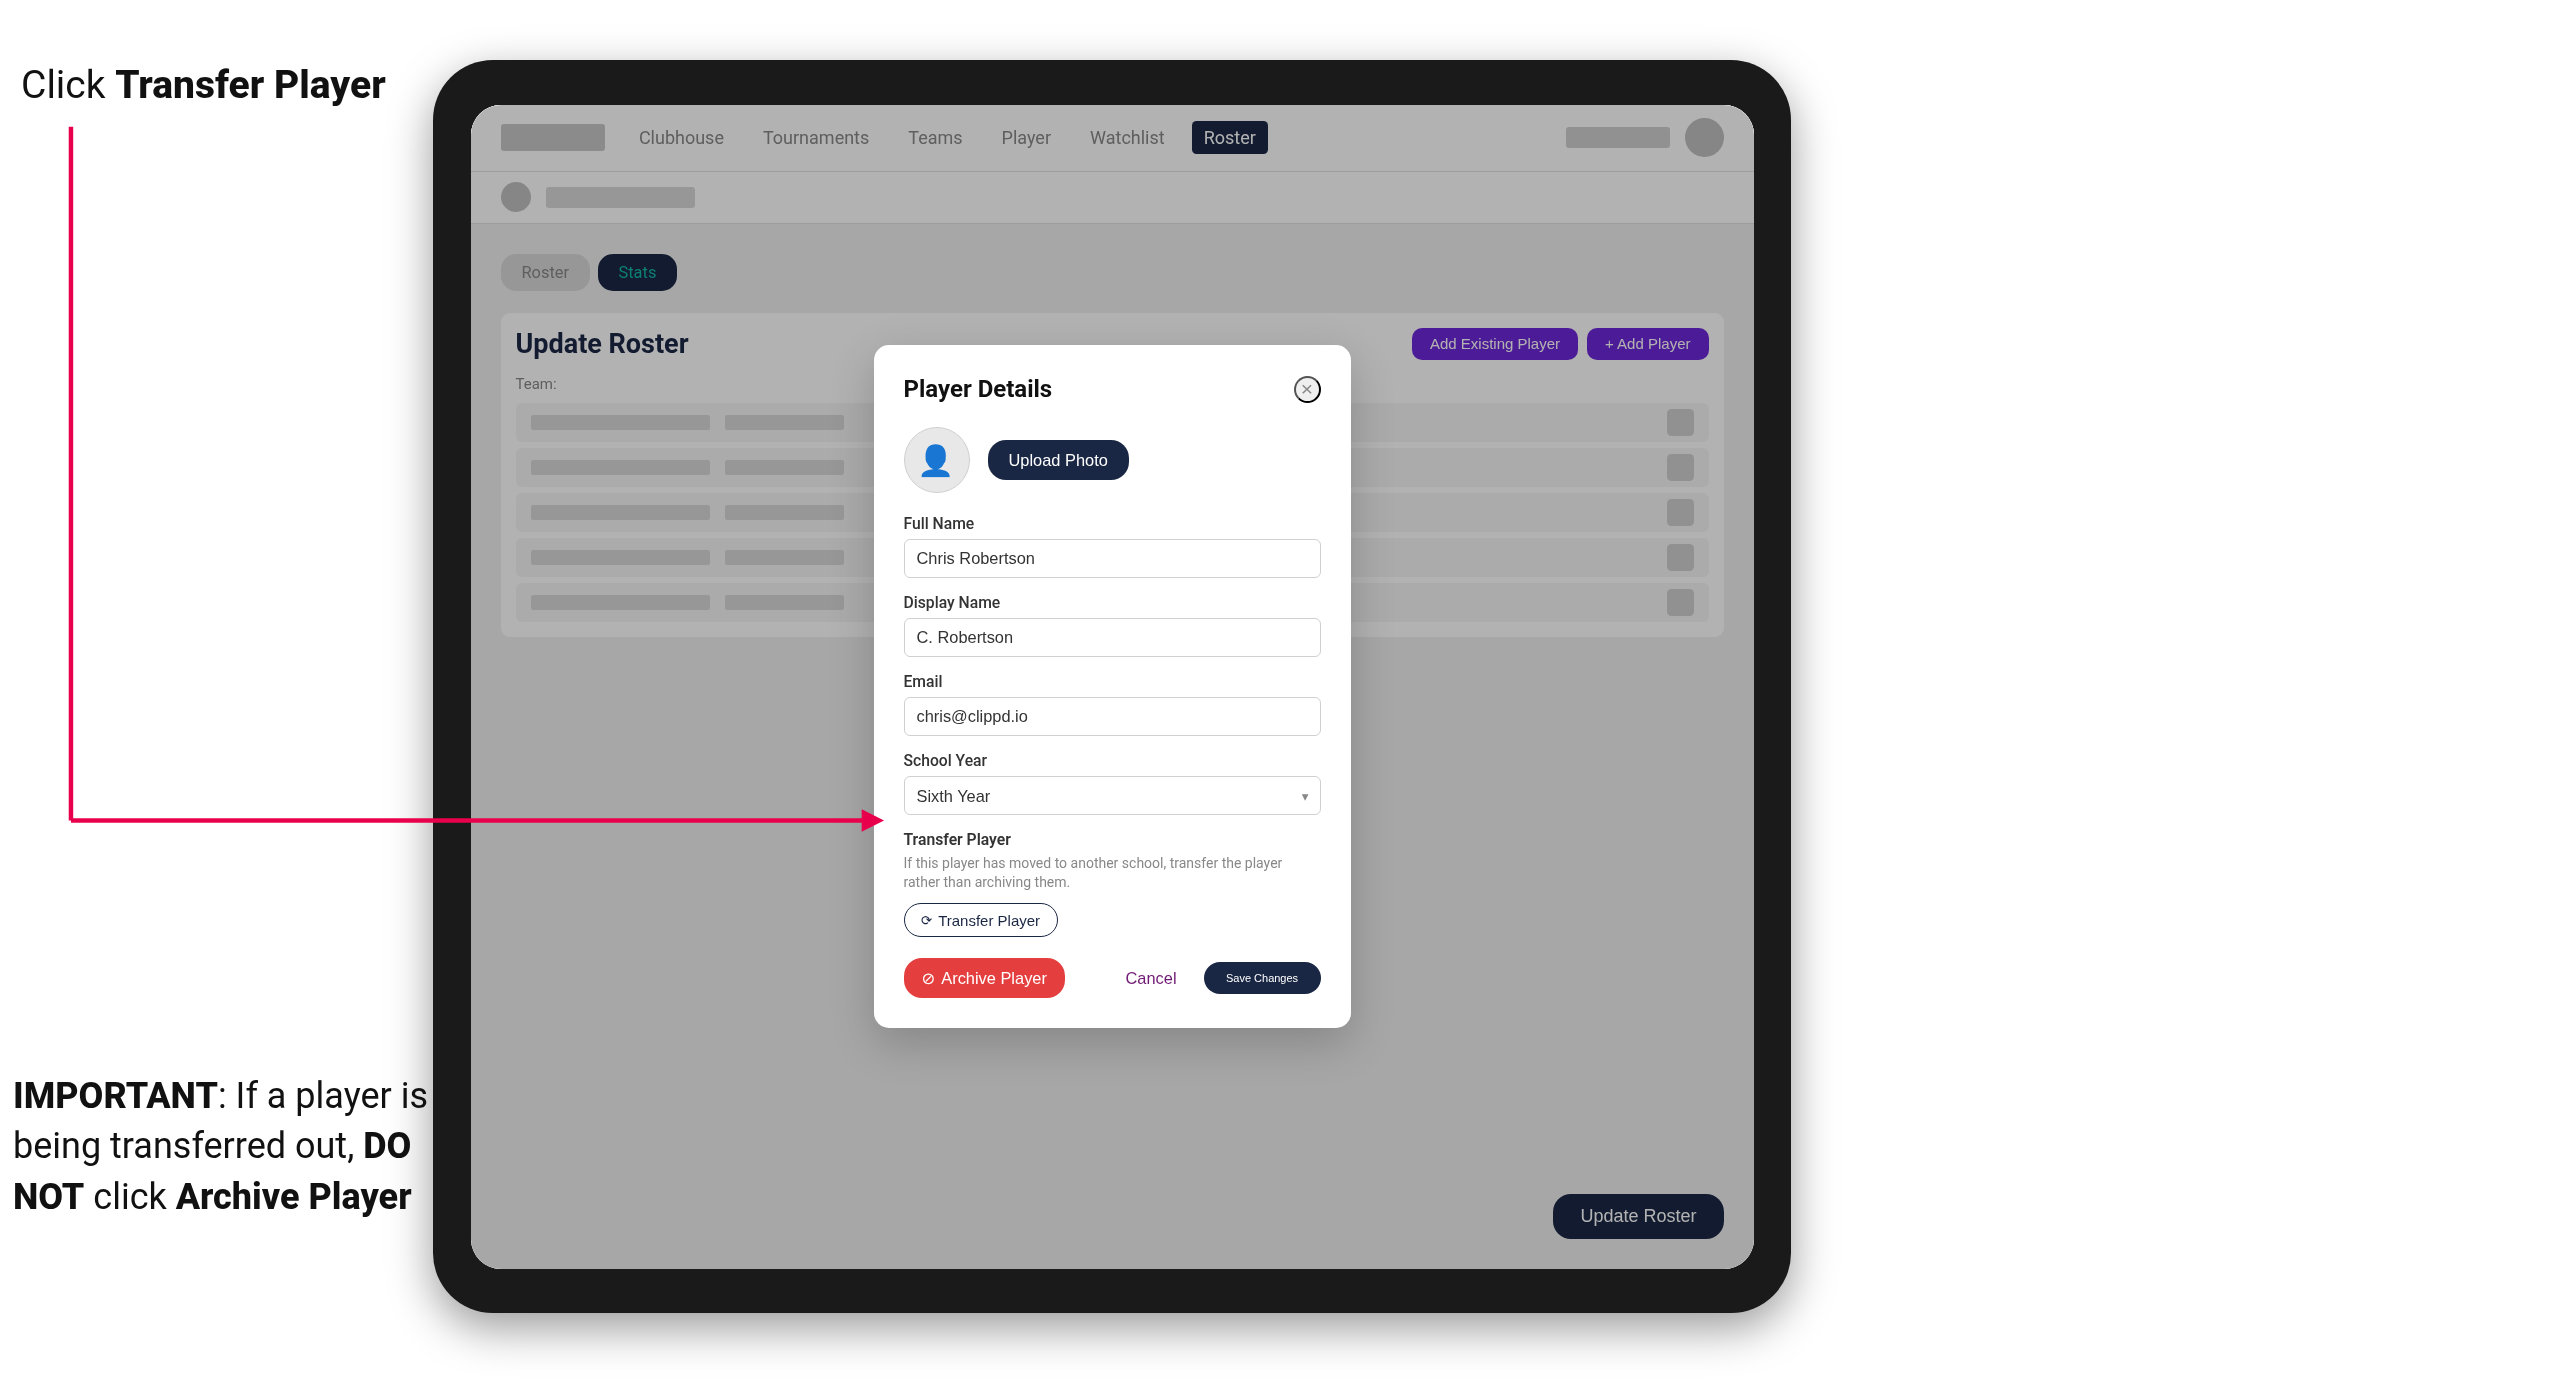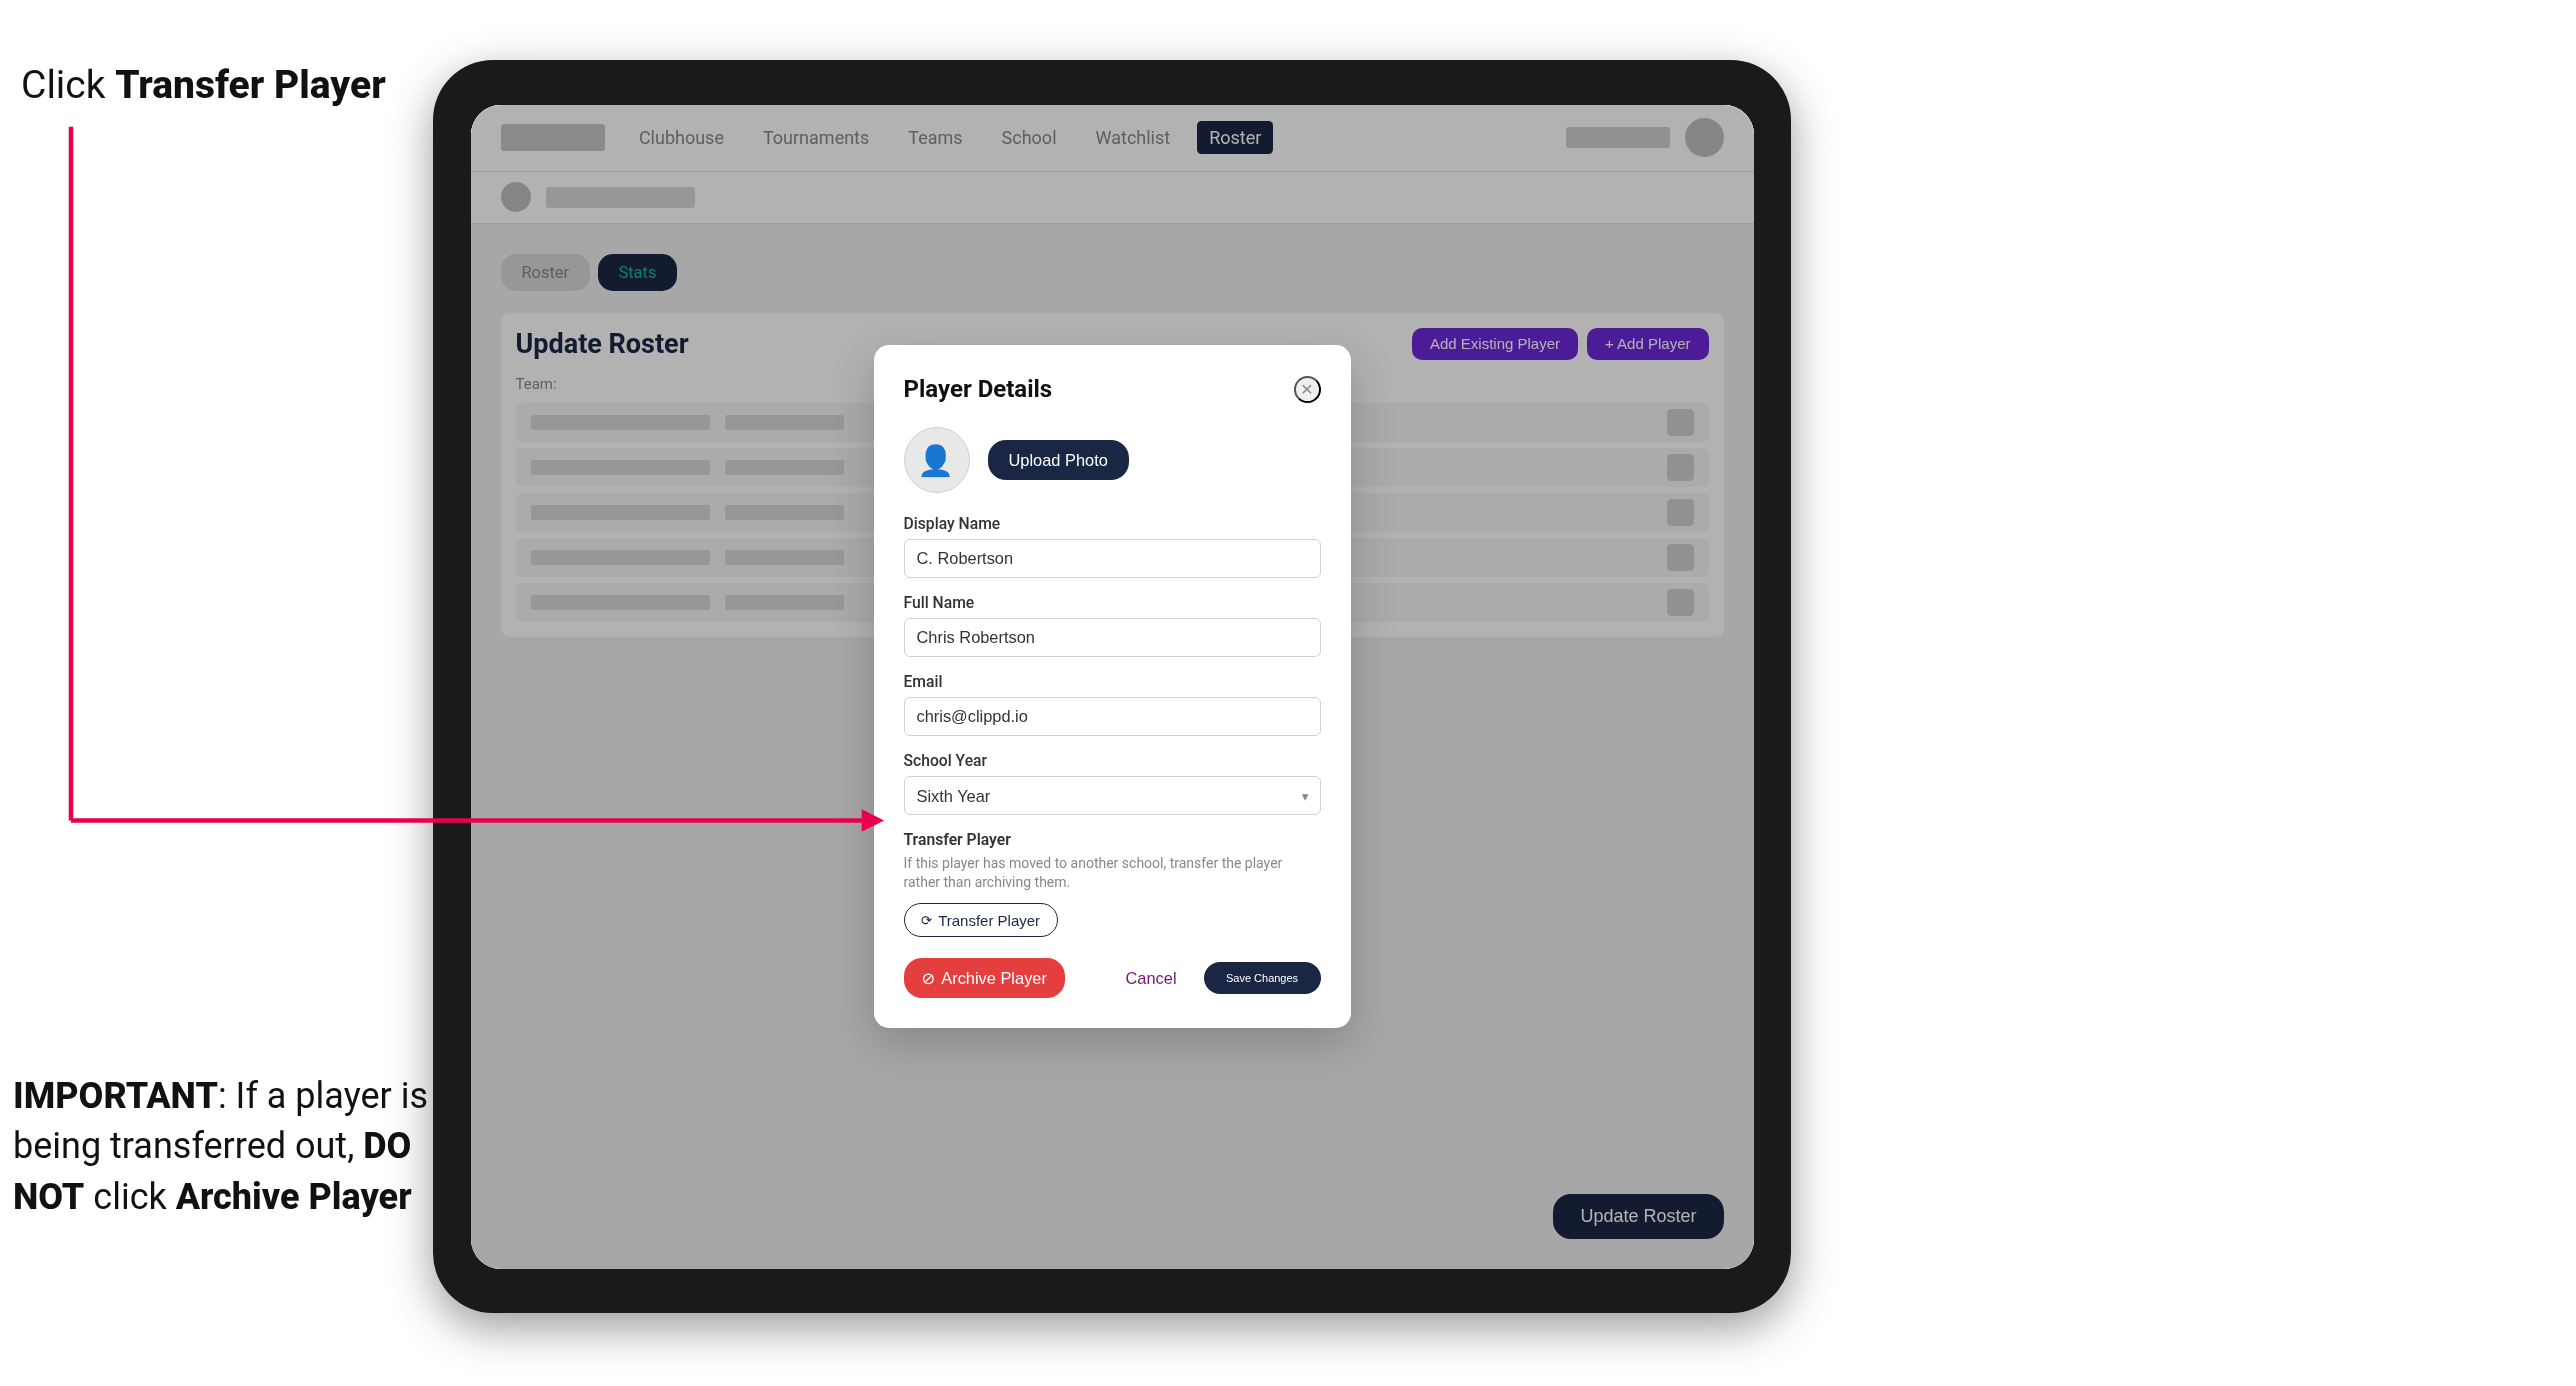--- a/index.html
+++ b/index.html
@@ -494,21 +494,21 @@
 <div class="tablet-frame">
   <div class="tablet-screen">
     <div class="app-bg">
 
       <div class="top-nav">
         <div class="nav-logo"></div>
         <div class="nav-items">
           <div class="nav-item">Clubhouse</div>
           <div class="nav-item">Tournaments</div>
           <div class="nav-item">Teams</div>
-          <div class="nav-item">School</div>
+          <div class="nav-item">Player</div>
           <div class="nav-item">Watchlist</div>
           <div class="nav-item active">Roster</div>
         </div>
         <div class="nav-right">
           <div class="nav-user-info"></div>
           <div class="nav-avatar"></div>
         </div>
       </div>
 
       <div class="sub-nav">
@@ -590,27 +590,27 @@
           </div>
 
           <div class="photo-section">
             <div class="avatar-circle">
               <span class="avatar-icon">👤</span>
             </div>
             <button class="upload-btn">Upload Photo</button>
           </div>
 
           <div class="form-group">
+            <label class="form-label">Full Name</label>
+            <input class="form-input" type="text" value="Chris Robertson" style="">
+          </div>
+
+          <div class="form-group">
             <label class="form-label">Display Name</label>
             <input class="form-input" type="text" value="C. Robertson" style="">
-          </div>
-
-          <div class="form-group">
-            <label class="form-label">Full Name</label>
-            <input class="form-input" type="text" value="Chris Robertson" style="">
           </div>
 
           <div class="form-group">
             <label class="form-label">Email</label>
             <input class="form-input" type="email" value="chris@clippd.io" style="">
           </div>
 
           <div class="form-group">
             <label class="form-label">School Year</label>
             <div class="select-wrapper">

